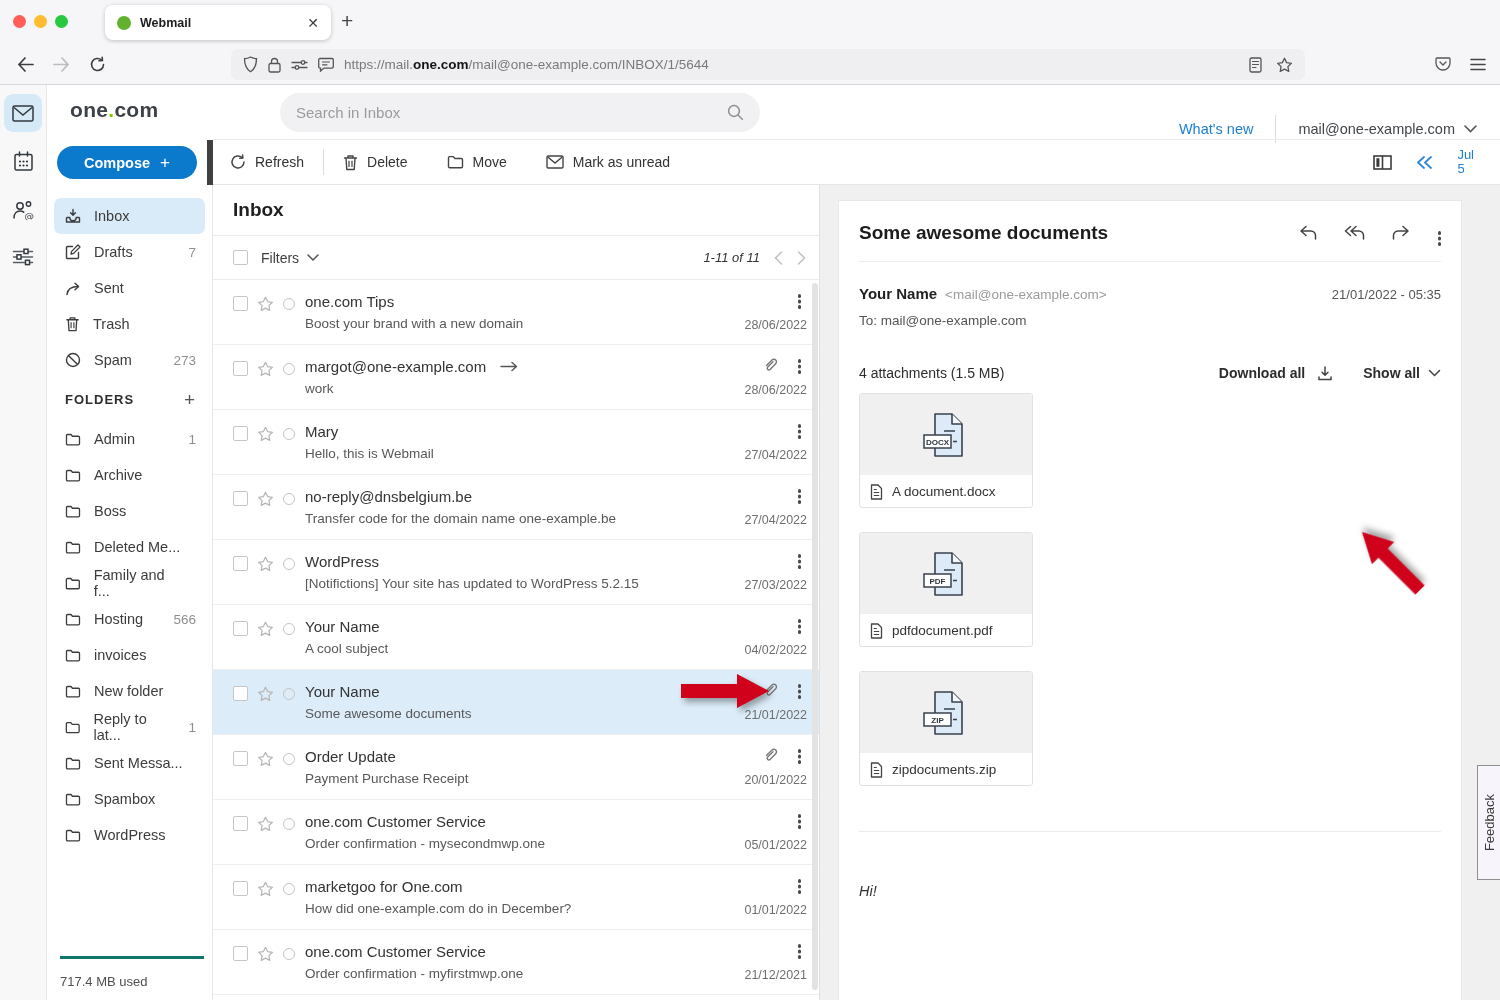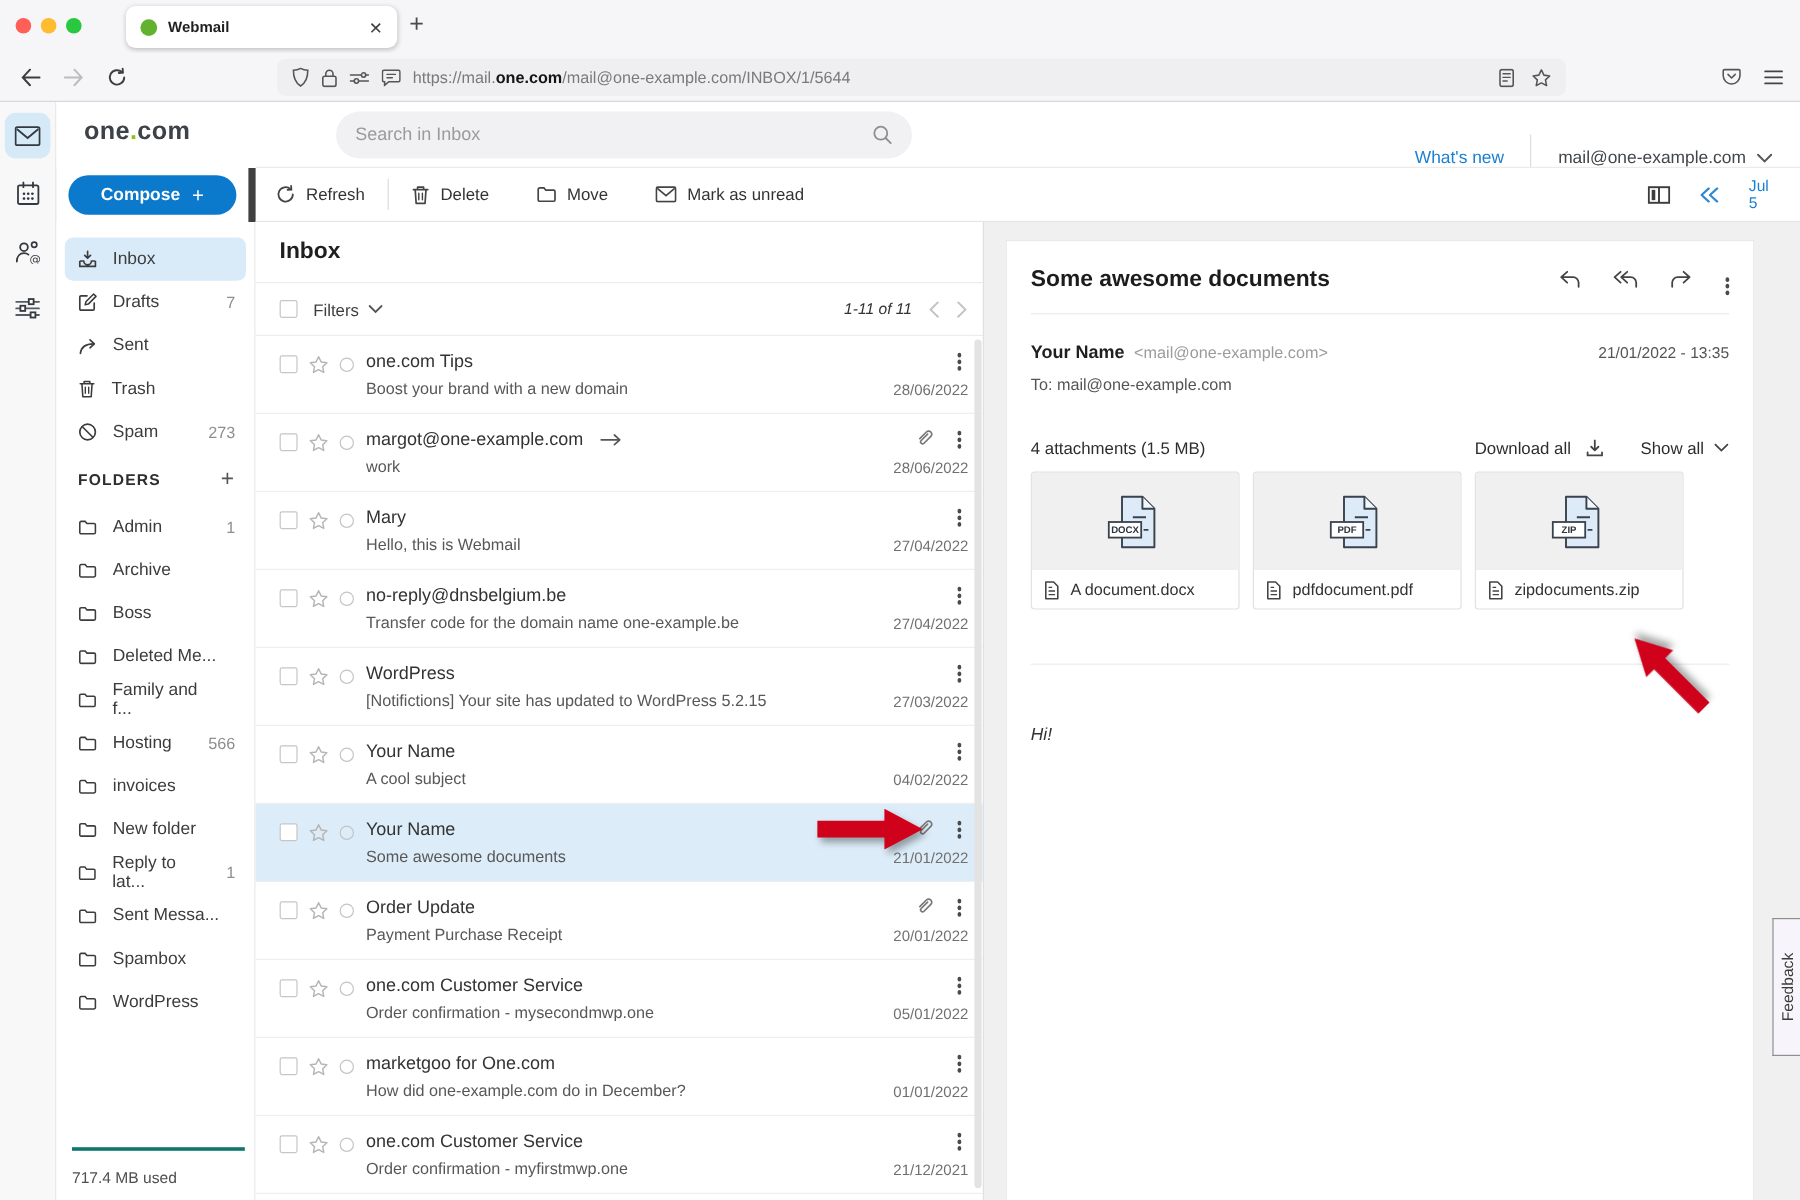--- a/index.html
+++ b/index.html
@@ -36,21 +36,21 @@
 
   .main { flex:1; display:flex; flex-direction:column; min-width:0; }
   .appheader { position:relative; height:55px; background:#fff; flex:none; }
   .hdr-line { position:absolute; left:166px; right:0; bottom:0; height:1px; background:#ebebeb; }
   .logo { position:absolute; left:23px; top:13px; font-size:21px; font-weight:700; color:#3d4248; letter-spacing:.3px; }
   .logo .dot { color:#8bc400; }
   .search { position:absolute; left:233px; top:8px; width:480px; height:39px; background:#f1f1f3; border-radius:20px;
             display:flex; align-items:center; padding:0 16px; }
   .search input { border:none; outline:none; background:transparent; flex:1; font-family:inherit; font-size:15px; color:#444; }
   .search input::placeholder { color:#9b9b9b; }
-  .hdr-right { position:absolute; right:23px; top:0; height:55px; display:flex; align-items:flex-end; }
+  .hdr-right { position:absolute; right:23px; top:16px; height:55px; display:flex; align-items:center; }
   .whats-new { color:#1b7fd2; font-size:14.5px; }
   .hdr-sep { width:1px; height:28px; background:#ddd; margin:0 22px; }
   .account { font-size:14.5px; color:#41464b; display:flex; align-items:center; gap:9px; }
 
   .toolbar { height:45px; display:flex; flex:none; }
   .toolbar-left { width:166px; border-right:6px solid #404040; display:flex; align-items:center; justify-content:center; flex:none; }
   .compose { width:140px; height:33px; border-radius:17px; background:#0b79cc; color:#fff; border:none;
              font-family:inherit; font-size:14.5px; font-weight:700; display:flex; align-items:center; justify-content:center; gap:10px; }
   .compose .plus { font-size:17px; font-weight:400; }
   .toolbar-main { flex:1; display:flex; align-items:center; border-bottom:1px solid #e6e6e6; padding-left:17px; position:relative; }
@@ -101,24 +101,24 @@
   .card { background:#fff; height:100%; border:1px solid #e8e8e8; border-bottom:none; padding:0 20px; position:relative; }
   .reader-head { display:flex; align-items:center; padding-top:21px; padding-bottom:17px; border-bottom:1px solid #ececec; }
   .reader-title { flex:1; font-size:19px; font-weight:700; color:#1c1c1c; }
   .head-actions { display:flex; align-items:center; gap:27px; }
   .from-row { display:flex; align-items:baseline; margin-top:23px; }
   .from-name { font-size:15px; font-weight:700; color:#1f1f1f; }
   .from-email { font-size:13.5px; color:#9b9b9b; margin-left:8px; }
   .msg-date { margin-left:auto; font-size:13px; color:#555; }
   .to-line { font-size:13.5px; color:#555; margin-top:11px; }
   .att-header { display:flex; align-items:center; margin-top:37px; font-size:14px; color:#2d2d2d; }
-  .att-actions { margin-left:auto; display:flex; align-items:center; }
+  .att-actions { margin-left:auto; display:flex; align-items:center;font-weight:bold; }
   .download-all { display:flex; align-items:center; gap:12px; }
   .show-all { display:flex; align-items:center; gap:8px; margin-left:30px; }
-  .att-cards { display:flex; gap:11px; margin-top:12px; }
+  .att-cards { display:flex; gap:24px; margin-top:12px;flex-direction:column; }
   .attcard { width:174px; height:115px; border:1px solid #e2e2e2; border-radius:3px; background:#fff; overflow:hidden; }
   .attpreview { height:81px; background:#f0f0f1; display:flex; align-items:center; justify-content:center; }
   .attfoot { height:33px; display:flex; align-items:center; gap:9px; padding:0 10px; font-size:13.5px; color:#333; white-space:nowrap; }
   .body-divider { border-top:1px solid #ececec; margin-top:45px; }
   .msg-body { margin-top:51px; font-size:14.5px; color:#333;font-style:italic; }
 
   
   .feedback-tab { position:absolute; left:1477px; top:765px; width:23px; height:115px; background:#f8f4fb;
                   border:1px solid #8f8f8f; border-right:none; display:flex; align-items:center; justify-content:center; }
   .feedback-tab span { writing-mode:vertical-rl; transform:rotate(180deg); font-size:13px; color:#3a3a3a; }
@@ -752,21 +752,21 @@
                   </svg>
                 <div>
                     <div class="dots"></div>
                   </div>
               </div>
             </div>
 
             <div class="from-row">
               <span class="from-name">Your Name</span>
               <span class="from-email">&lt;mail@one-example.com&gt;</span>
-              <span class="msg-date">21/01/2022  -  13:35</span>
+              <span class="msg-date">21/01/2022  -  05:35</span>
             </div>
             <div class="to-line">To: mail@one-example.com</div>
 
             <div class="att-header">
               <span>4 attachments (1.5 MB)</span>
               <div class="att-actions">
                 <div class="download-all">
                   <span>Download all</span>
                   <svg width="16" height="15" viewBox="0 0 16 15">
                       <path d="M8 1 v8 M5 6.3 8 9.3 11 6.3" stroke="#444" stroke-width="1.5" fill="none" stroke-linecap="round" stroke-linejoin="round"></path>

